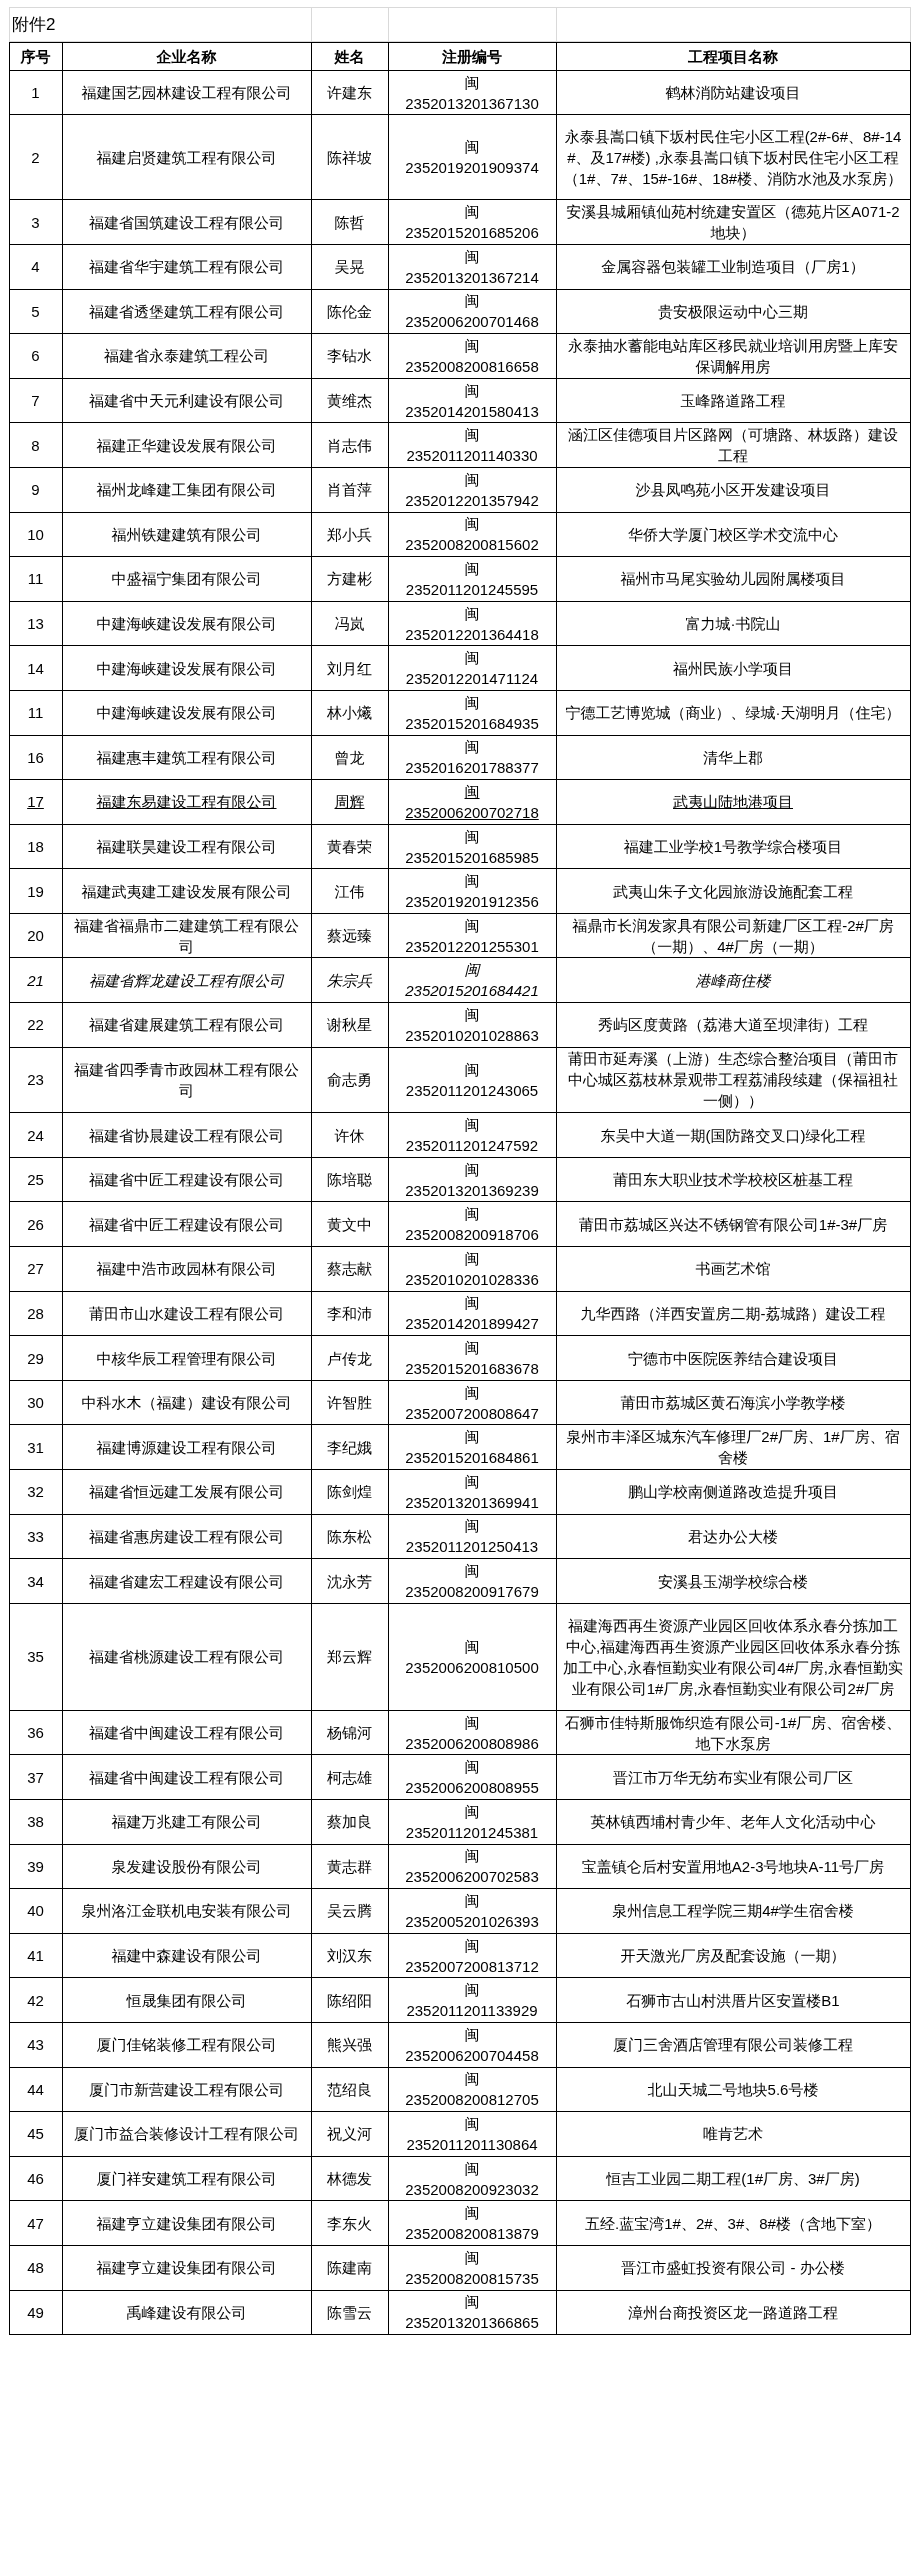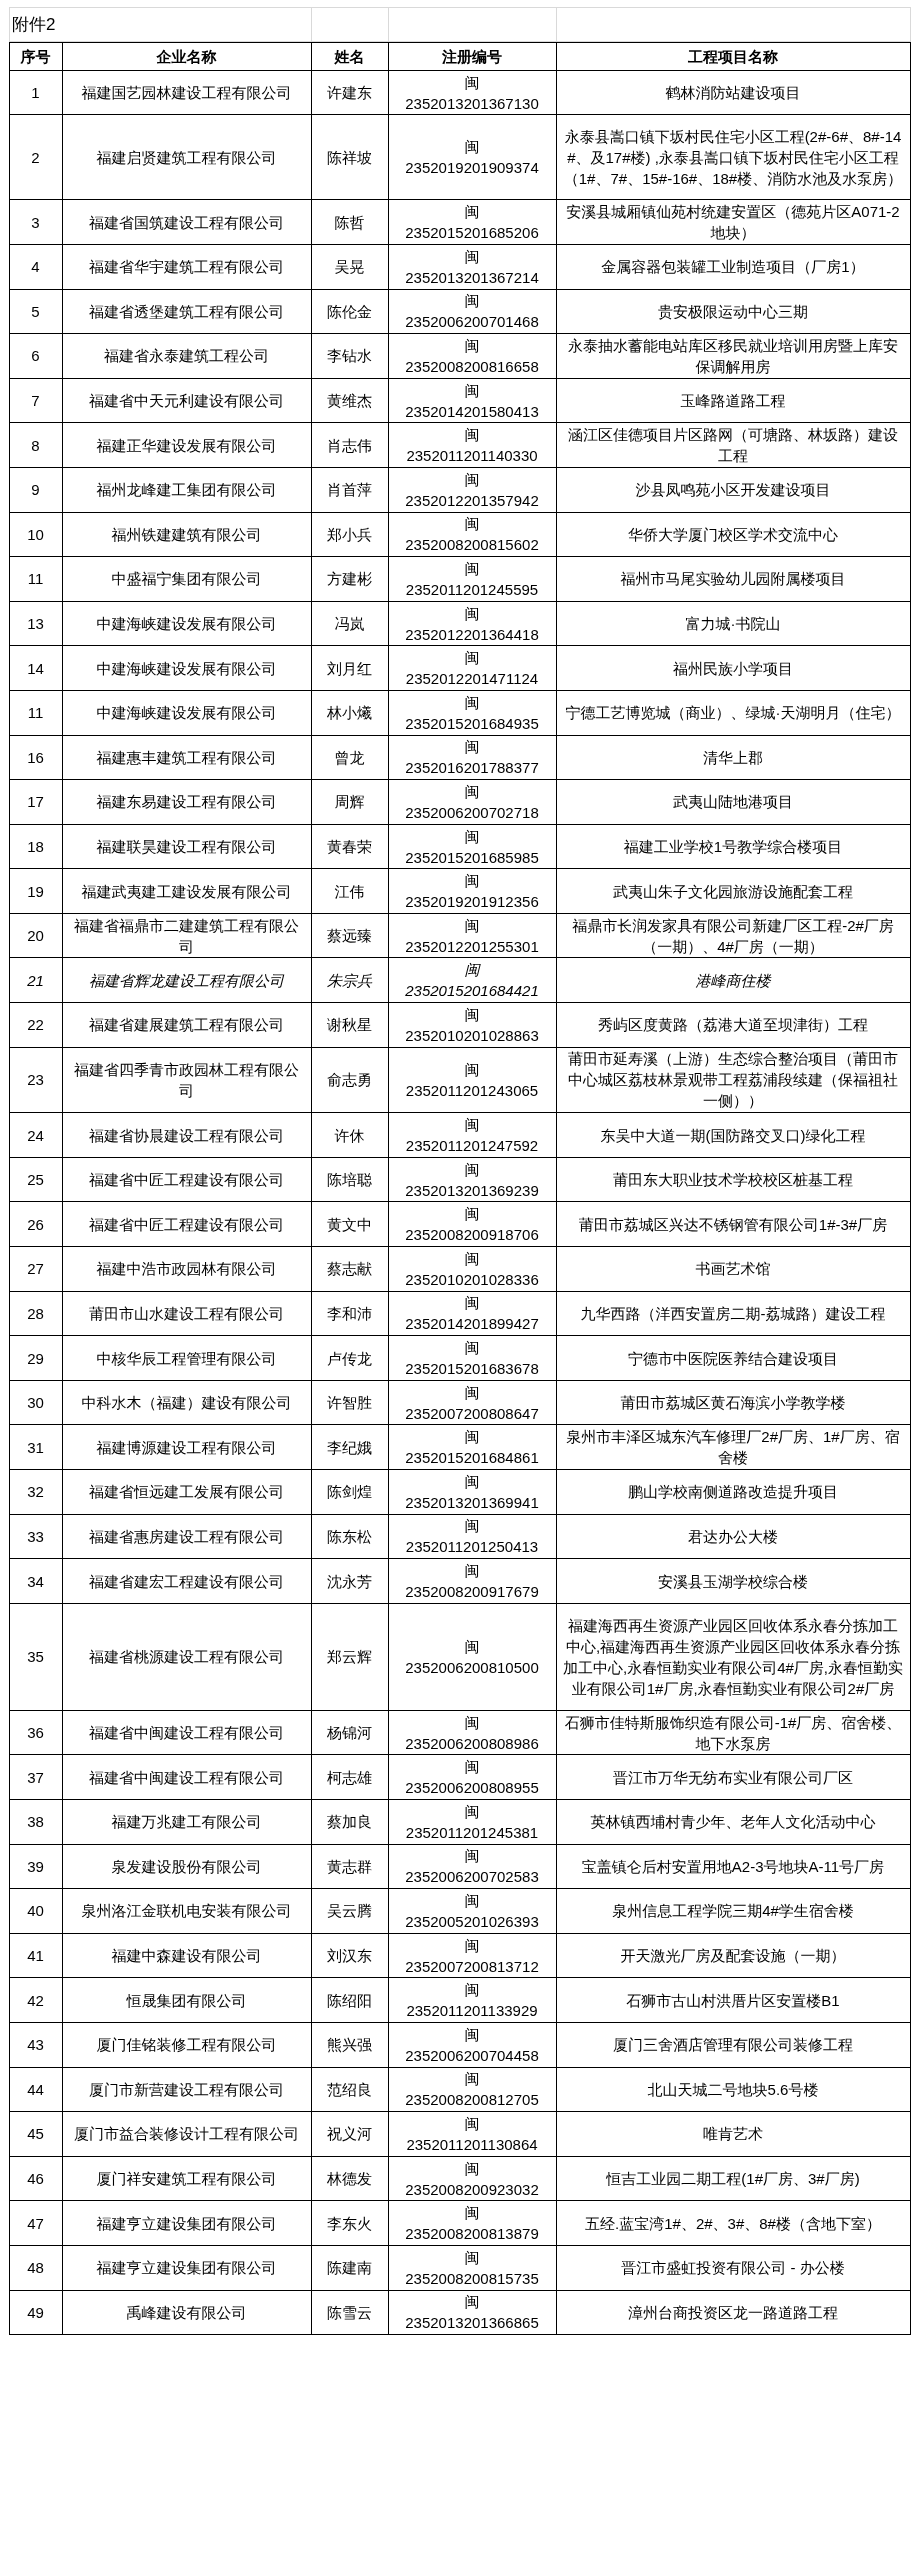--- a/index.html
+++ b/index.html
@@ -183,21 +183,21 @@
           <td class="reg-cell"><span><span class="reg-prefix">闽</span><span class="reg-number">2352015201684935</span></span></td>
           <td class="project-cell">宁德工艺博览城（商业）、绿城·天湖明月（住宅）</td>
         </tr>
         <tr style="height: 43px;">
           <td class="serial-cell">16</td>
           <td class="company-cell">福建惠丰建筑工程有限公司</td>
           <td class="name-cell">曾龙</td>
           <td class="reg-cell"><span><span class="reg-prefix">闽</span><span class="reg-number">2352016201788377</span></span></td>
           <td class="project-cell">清华上郡</td>
         </tr>
-        <tr style="height: 43px;">
+        <tr style="height: 43px; text-decoration: underline;">
           <td class="serial-cell">17</td>
           <td class="company-cell">福建东易建设工程有限公司</td>
           <td class="name-cell">周辉</td>
           <td class="reg-cell"><span><span class="reg-prefix">闽</span><span class="reg-number">2352006200702718</span></span></td>
           <td class="project-cell">武夷山陆地港项目</td>
         </tr>
         <tr style="height: 43px;">
           <td class="serial-cell">18</td>
           <td class="company-cell">福建联昊建设工程有限公司</td>
           <td class="name-cell">黄春荣</td>

